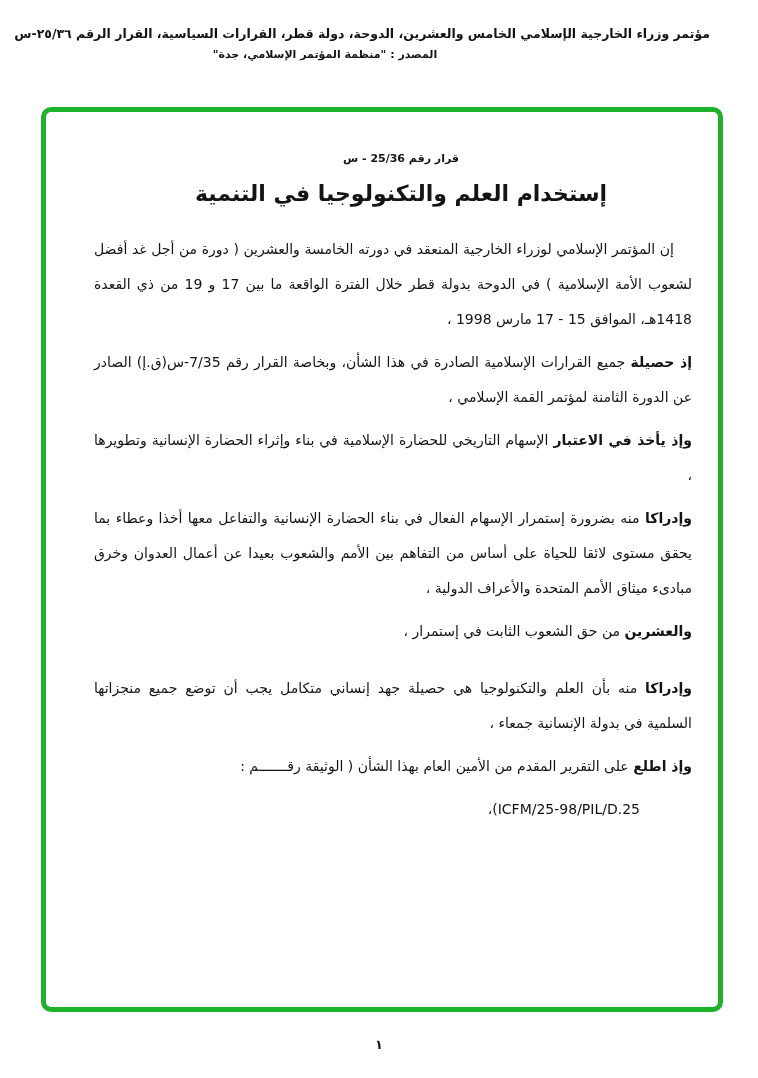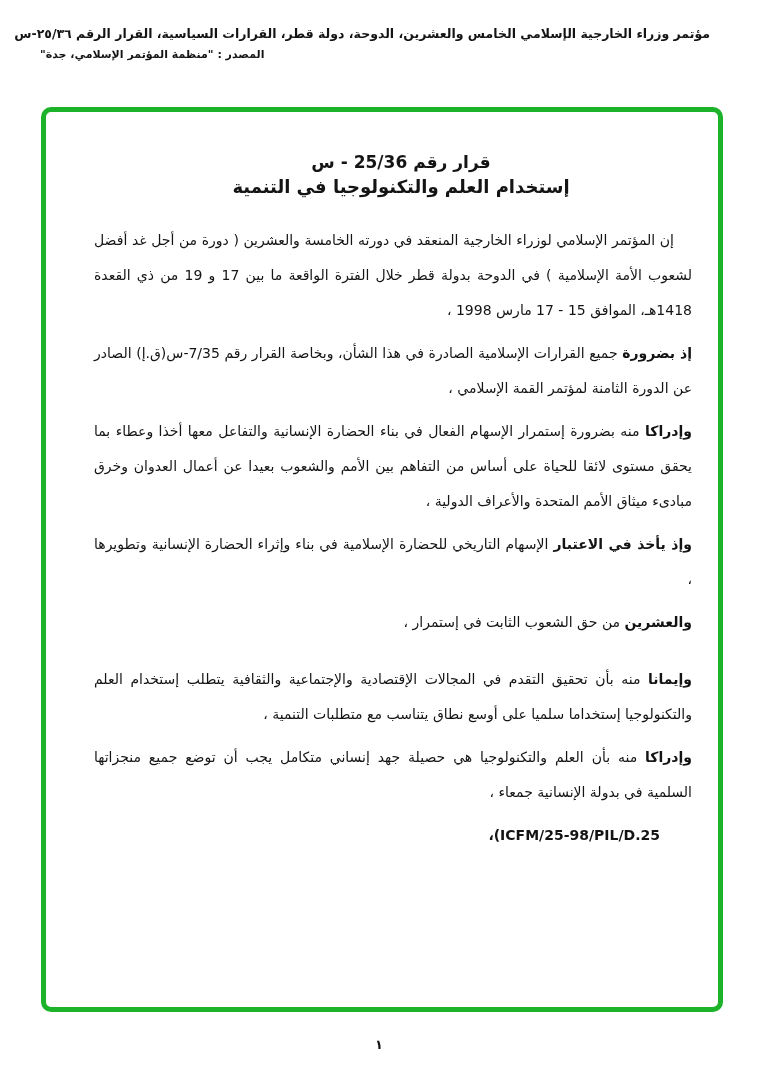--- a/index.html
+++ b/index.html
@@ -8,59 +8,58 @@
     background:#ffffff;
     position:relative;
     font-family:"DejaVu Sans", sans-serif;
     color:#141414;
     overflow:hidden;
   }
   .header{
     position:absolute;
     top:26px;left:40px;right:48px;
     direction:rtl;
-    text-align:left;
+    text-align:center;
     font-weight:bold;
   }
   .header-line1{font-size:12.5px;letter-spacing:.2px;white-space:nowrap;}
   .header-line2{font-size:11px;margin-top:7px;padding-left:0;padding-right:100px;}
   .frame{
     position:absolute;
     left:41px;top:107px;
     width:672px;height:895px;
     border:5px solid #1cb32b;
     border-radius:10px;
     overflow:hidden;
     background:#fff;
   }
   .content{
     direction:rtl;
     padding:40px 10px 0 48px;
   }
   .title-block{text-align:center;font-weight:bold;}
-  .title-number{font-size:17px;margin-bottom:4px;}
+  .title-number{font-size:11px;margin-bottom:16px;}
   .title-regarding{font-size:15.5px;margin-bottom:18px;}
-  .title-subject{font-size:18px;}
+  .title-subject{font-size:22px;}
   .body-text{
     margin-top:26px;
     font-size:14px;
     line-height:35px;
     text-align:justify;
   }
   .body-text p{margin:0 16px 8px 0;}
   .body-text p.first{text-indent:18px;}
   .body-text p.sp{margin-bottom:22px;}
   .lead{font-weight:bold;}
   .ref-line{
     direction:rtl;
     text-align:right;
-    margin:0 48px 0 0;
+    margin:0 68px 0 0;
     line-height:35px;
     font-size:14px;
-    font-weight:bold;
   }
   .page-num{
     position:absolute;
     bottom:26px;left:0;right:0;
     text-align:center;
     font-size:13px;
     font-weight:bold;
   }
 </style>
 </head>
@@ -75,32 +74,32 @@
   <div class="content">
 
     <div class="title-block">
       <div class="title-number">قرار رقم 25/36 - س</div>
       <div class="title-subject">إستخدام العلم والتكنولوجيا في التنمية</div>
     </div>
 
     <div class="body-text">
       <p class="first"><span>إن المؤتمر الإسلامي لوزراء الخارجية المنعقد في دورته الخامسة والعشرين ( دورة من أجل غد أفضل لشعوب الأمة الإسلامية ) في الدوحة بدولة قطر خلال الفترة الواقعة ما بين 17 و 19 من ذي القعدة 1418هـ، الموافق 15 - 17 مارس 1998 ،</span></p>
 
-      <p><span class="lead">إذ بضرورة</span><span> جميع القرارات الإسلامية الصادرة في هذا الشأن، وبخاصة القرار رقم 7/35-س(ق.إ) الصادر عن الدورة الثامنة لمؤتمر القمة الإسلامي ،</span></p>
+      <p><span class="lead">إذ حصيلة</span><span> جميع القرارات الإسلامية الصادرة في هذا الشأن، وبخاصة القرار رقم 7/35-س(ق.إ) الصادر عن الدورة الثامنة لمؤتمر القمة الإسلامي ،</span></p>
+
+      <p><span class="lead">وإذ يأخذ في الاعتبار</span><span> الإسهام التاريخي للحضارة الإسلامية في بناء وإثراء الحضارة الإنسانية وتطويرها ،</span></p>
 
       <p><span class="lead">وإدراكا</span><span> منه بضرورة إستمرار الإسهام الفعال في بناء الحضارة الإنسانية والتفاعل معها أخذا وعطاء بما يحقق مستوى لائقا للحياة على أساس من التفاهم بين الأمم والشعوب بعيدا عن أعمال العدوان وخرق مبادىء ميثاق الأمم المتحدة والأعراف الدولية ،</span></p>
 
-      <p><span class="lead">وإذ يأخذ في الاعتبار</span><span> الإسهام التاريخي للحضارة الإسلامية في بناء وإثراء الحضارة الإنسانية وتطويرها ،</span></p>
-
       <p class="sp"><span class="lead">والعشرين</span><span> من حق الشعوب الثابت في إستمرار ،</span></p>
 
-      <p><span class="lead">وإيمانا</span><span> منه بأن تحقيق التقدم في المجالات الإقتصادية والإجتماعية والثقافية يتطلب إستخدام العلم والتكنولوجيا إستخداما سلميا على أوسع نطاق يتناسب مع متطلبات التنمية ،</span></p>
 
       <p><span class="lead">وإدراكا</span><span> منه بأن العلم والتكنولوجيا هي حصيلة جهد إنساني متكامل يجب أن توضع جميع منجزاتها السلمية في بدولة الإنسانية جمعاء ،</span></p>
 
+      <p><span class="lead">وإذ اطلع</span><span> على التقرير المقدم من الأمين العام بهذا الشأن ( الوثيقة رقـــــــم :</span></p>
 
       <div class="ref-line">ICFM/25-98/PIL/D.25)،</div>
     </div>
 
   </div>
 </div>
 
 <div class="page-num">١</div>
 
 </body></html>

